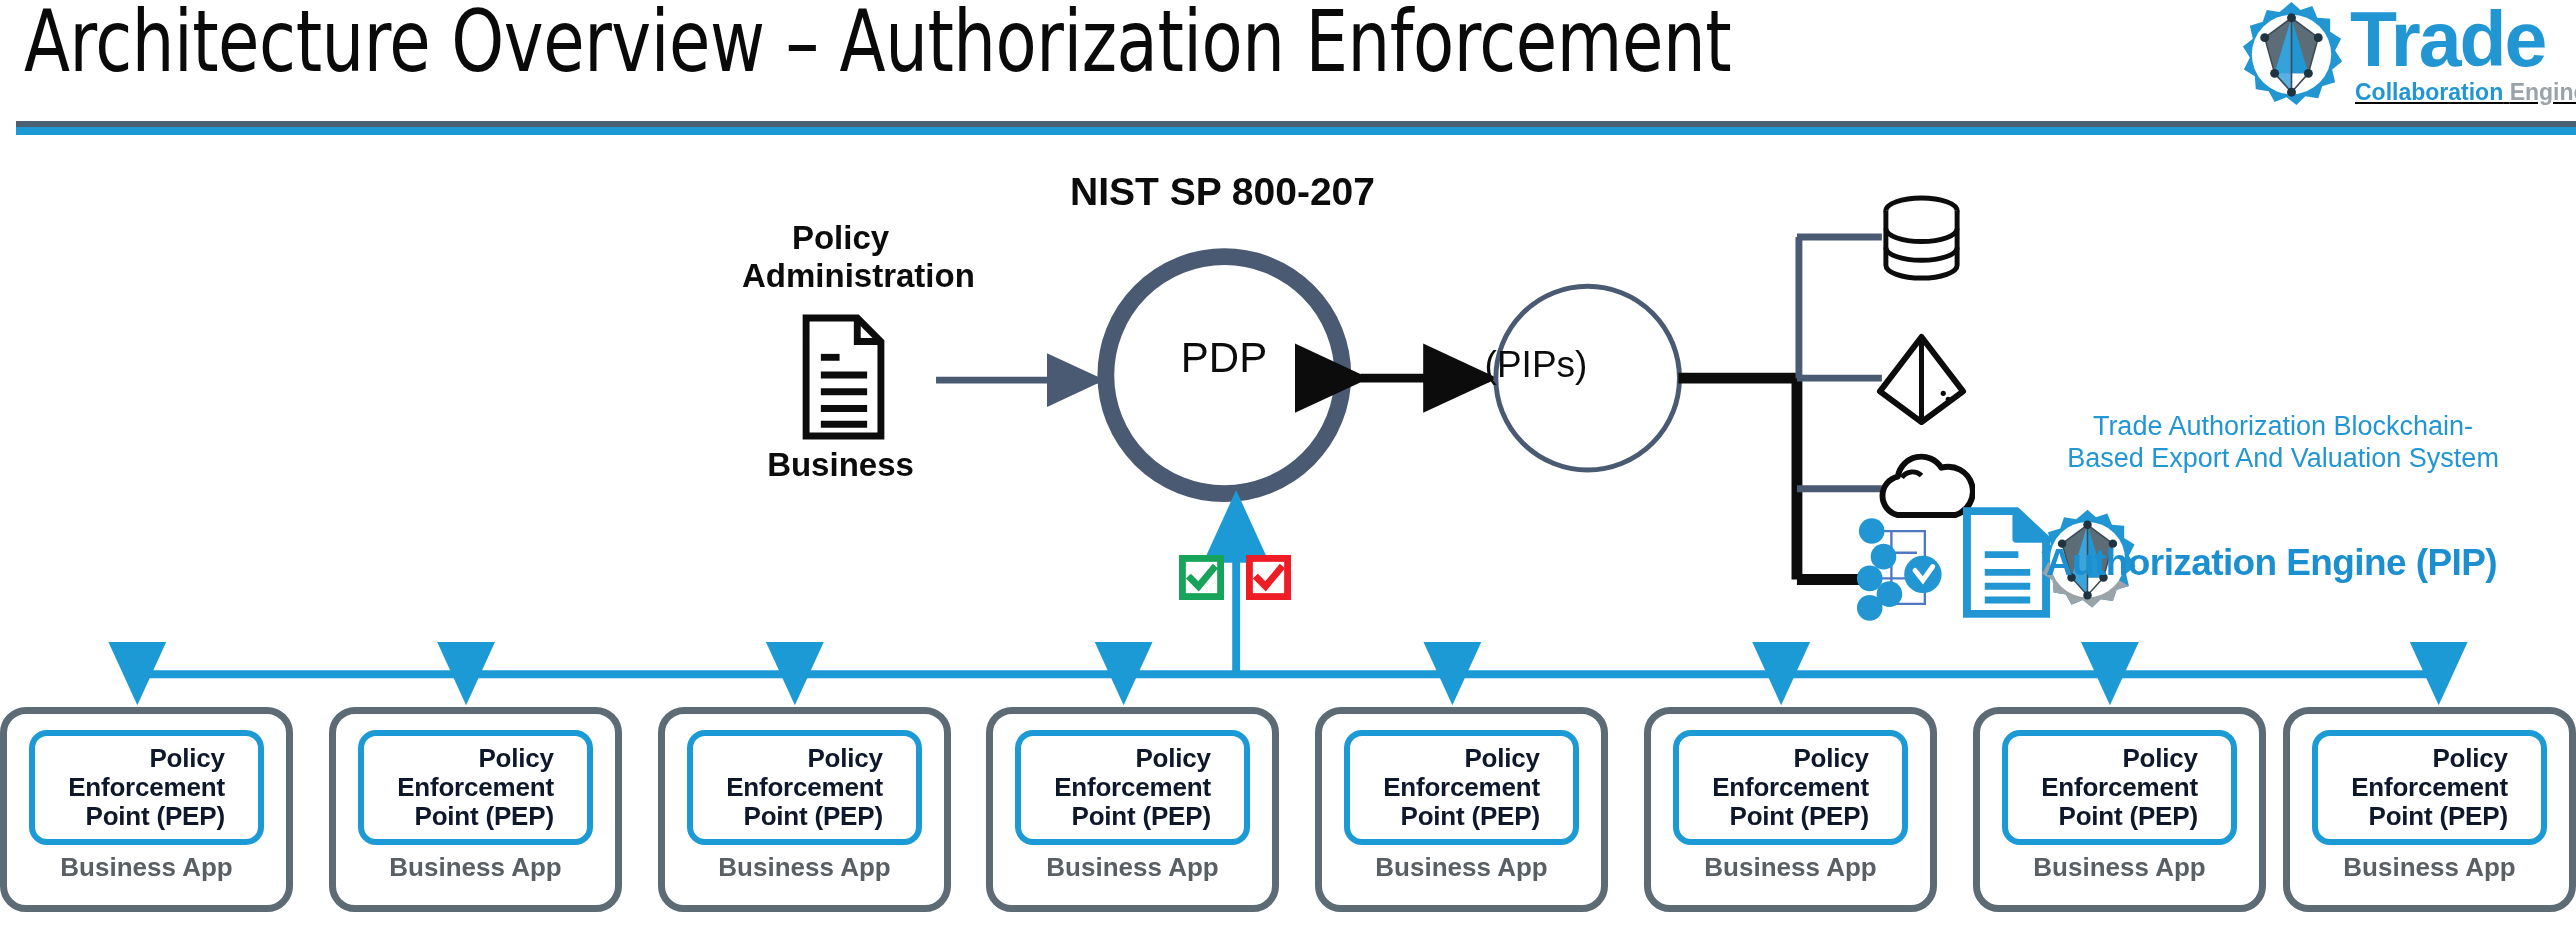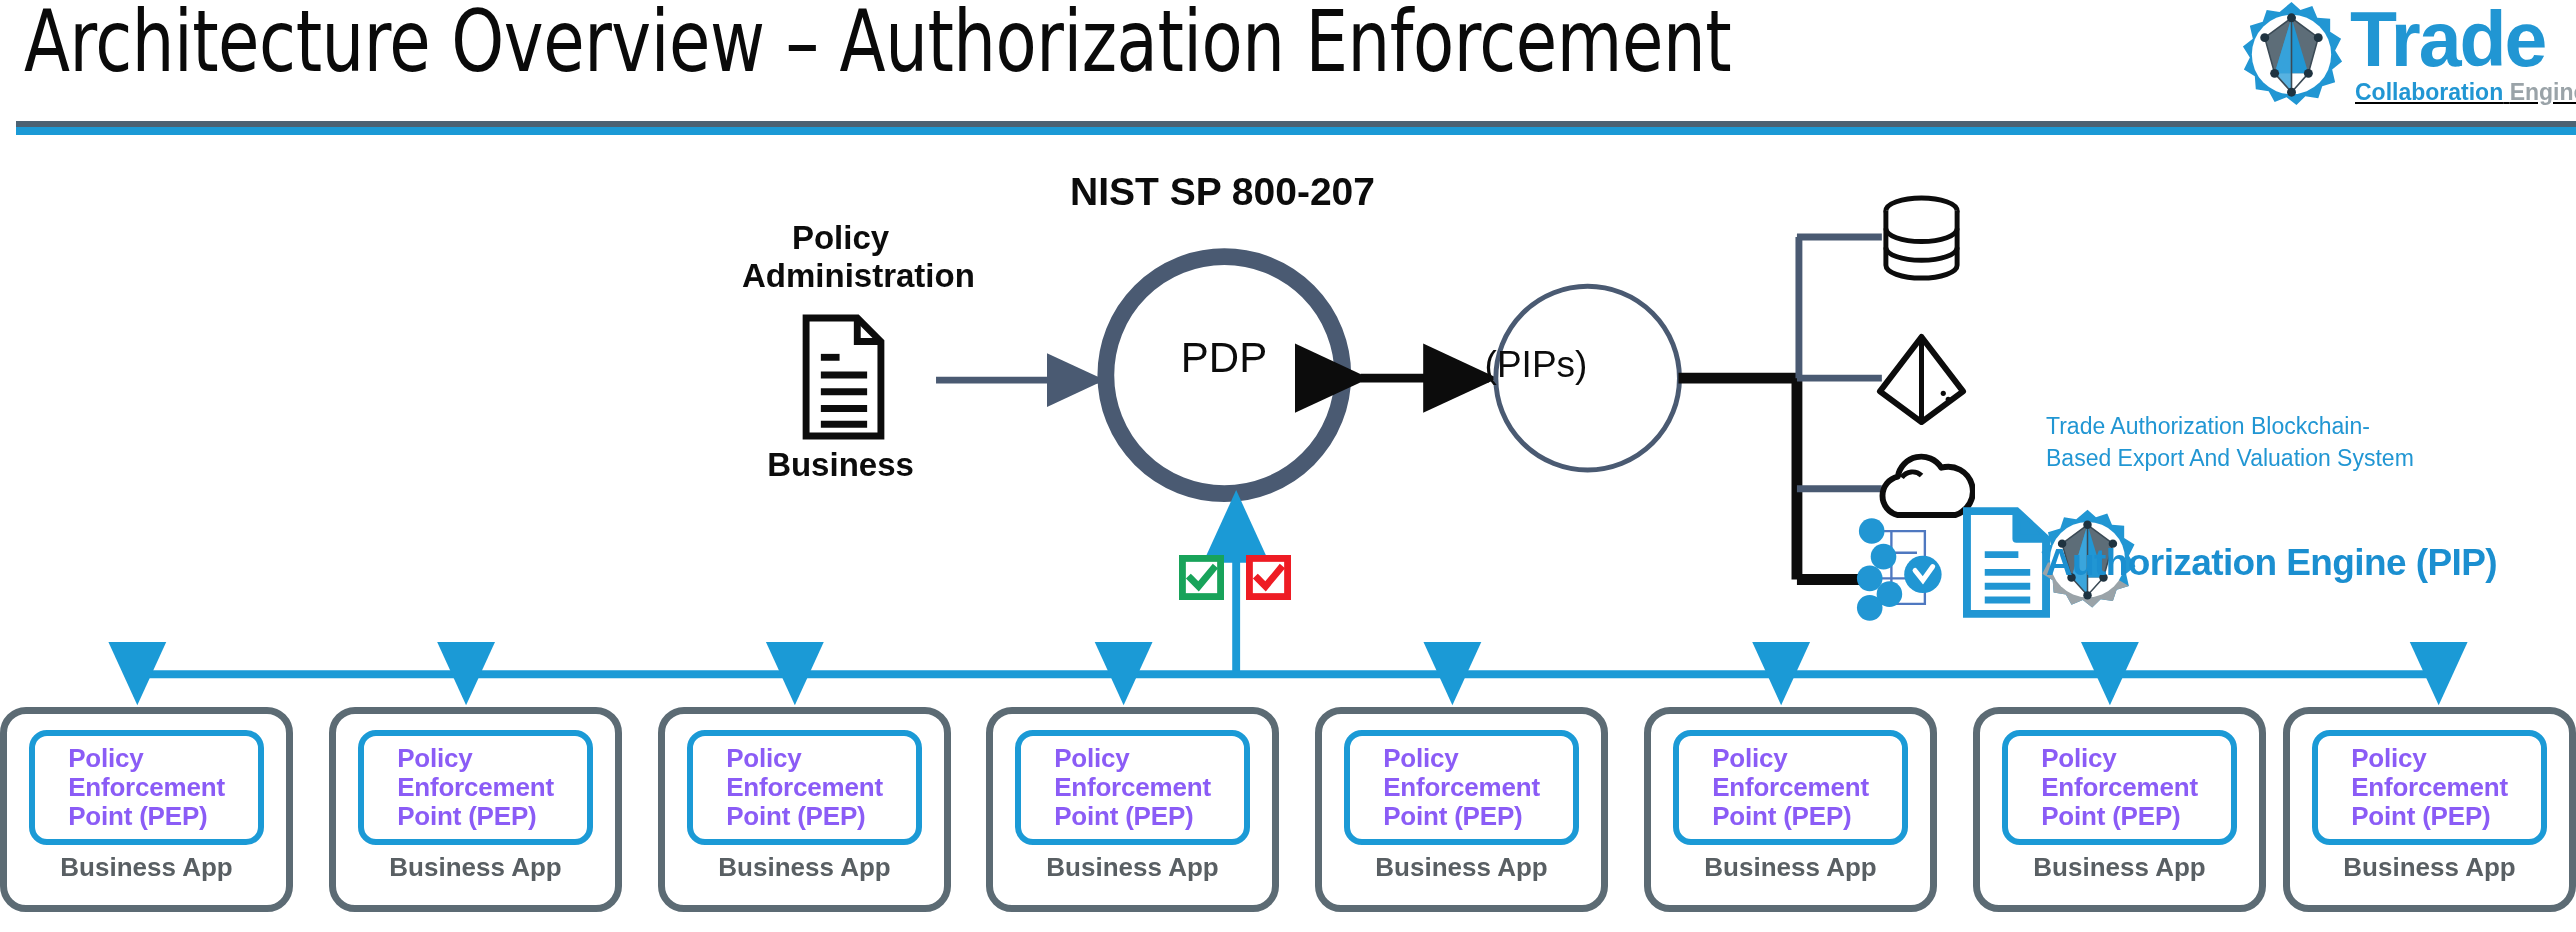--- a/index.html
+++ b/index.html
@@ -70,22 +70,23 @@
     font-family:"Liberation Sans Narrow","Liberation Sans",sans-serif;
   }
 
   
   #patent-block{position:absolute;left:2046px;top:410px;width:474px;}
   #patent-line1{
     font-size:30px;font-weight:700;color:#1b8fd0;white-space:nowrap;line-height:36px;
     font-family:"Liberation Sans",sans-serif;letter-spacing:-0.3px;
   }
   .patent-sub{
-    font-size:23px;font-weight:400;color:#2196d3;line-height:32px;white-space:nowrap;
-    font-family:"Liberation Sans Narrow","Liberation Sans",sans-serif;
+    font-size:27px;font-weight:400;color:#2196d3;line-height:32px;white-space:nowrap;
+    font-family:"Liberation Sans Narrow","Liberation Sans",sans-serif;
+    text-align:center;
   }
   #engine-label{
     position:absolute;left:2046px;top:542px;
     font-size:37px;font-weight:700;color:#1b8fd0;white-space:nowrap;
     font-family:"Liberation Sans",sans-serif;letter-spacing:-0.6px;text-align:center;
   }
 
   
   .sideicon{position:absolute;}
 
@@ -96,21 +97,21 @@
     border:7px solid #5c6b74;border-radius:26px;background:#ffffff;
     box-sizing:border-box;
   }
   .pep-inner{
     position:absolute;left:22px;top:16px;right:22px;height:115px;
     border:6px solid #1b9ad6;border-radius:18px;background:#ffffff;
     box-sizing:border-box;
     display:flex;align-items:center;justify-content:center;
   }
   .pep-inner span{
-    display:block;text-align:left;color:#8b5cf6;
+    display:block;text-align:right;color:#0f172a;
     font-size:26px;font-weight:700;line-height:29px;
     font-family:"Liberation Sans Narrow","Liberation Sans",sans-serif;
     letter-spacing:-0.2px;
   }
   .pep-app{
     position:absolute;left:0;right:0;top:138px;text-align:center;
     color:#595f63;font-size:26px;font-weight:700;
     font-family:"Liberation Sans Narrow","Liberation Sans",sans-serif;
   }
 

